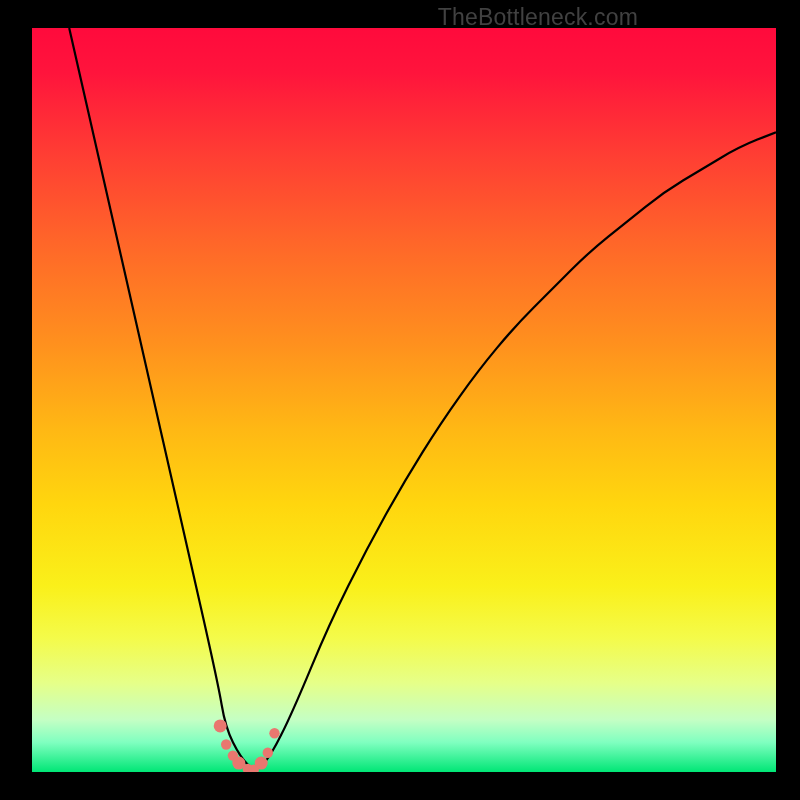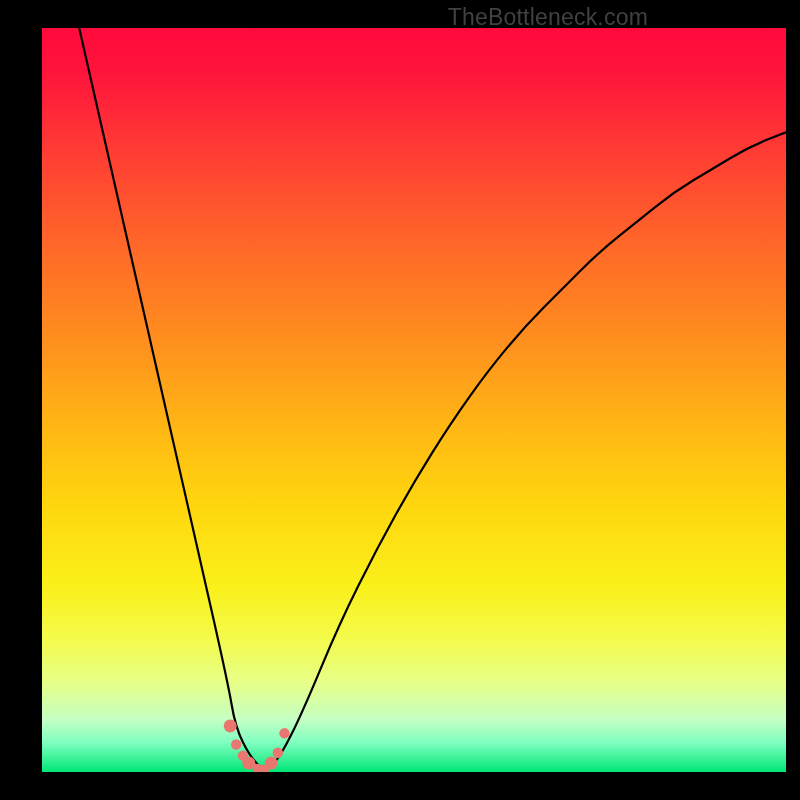--- a/index.html
+++ b/index.html
@@ -7,21 +7,21 @@
     padding: 0;
     width: 800px;
     height: 800px;
     overflow: hidden;
     background: #000;
     font-family: Arial, Helvetica, sans-serif;
   }
   .frame {
     position: absolute;
     top: 0;
-    left: 14px;
+    left: 4px;
     width: 644px;
     height: 800px;
     background: #000;
   }
   .plot {
     position: absolute;
     top: 28px;
     left: 28px;
     width: 744px;
     height: 744px;

